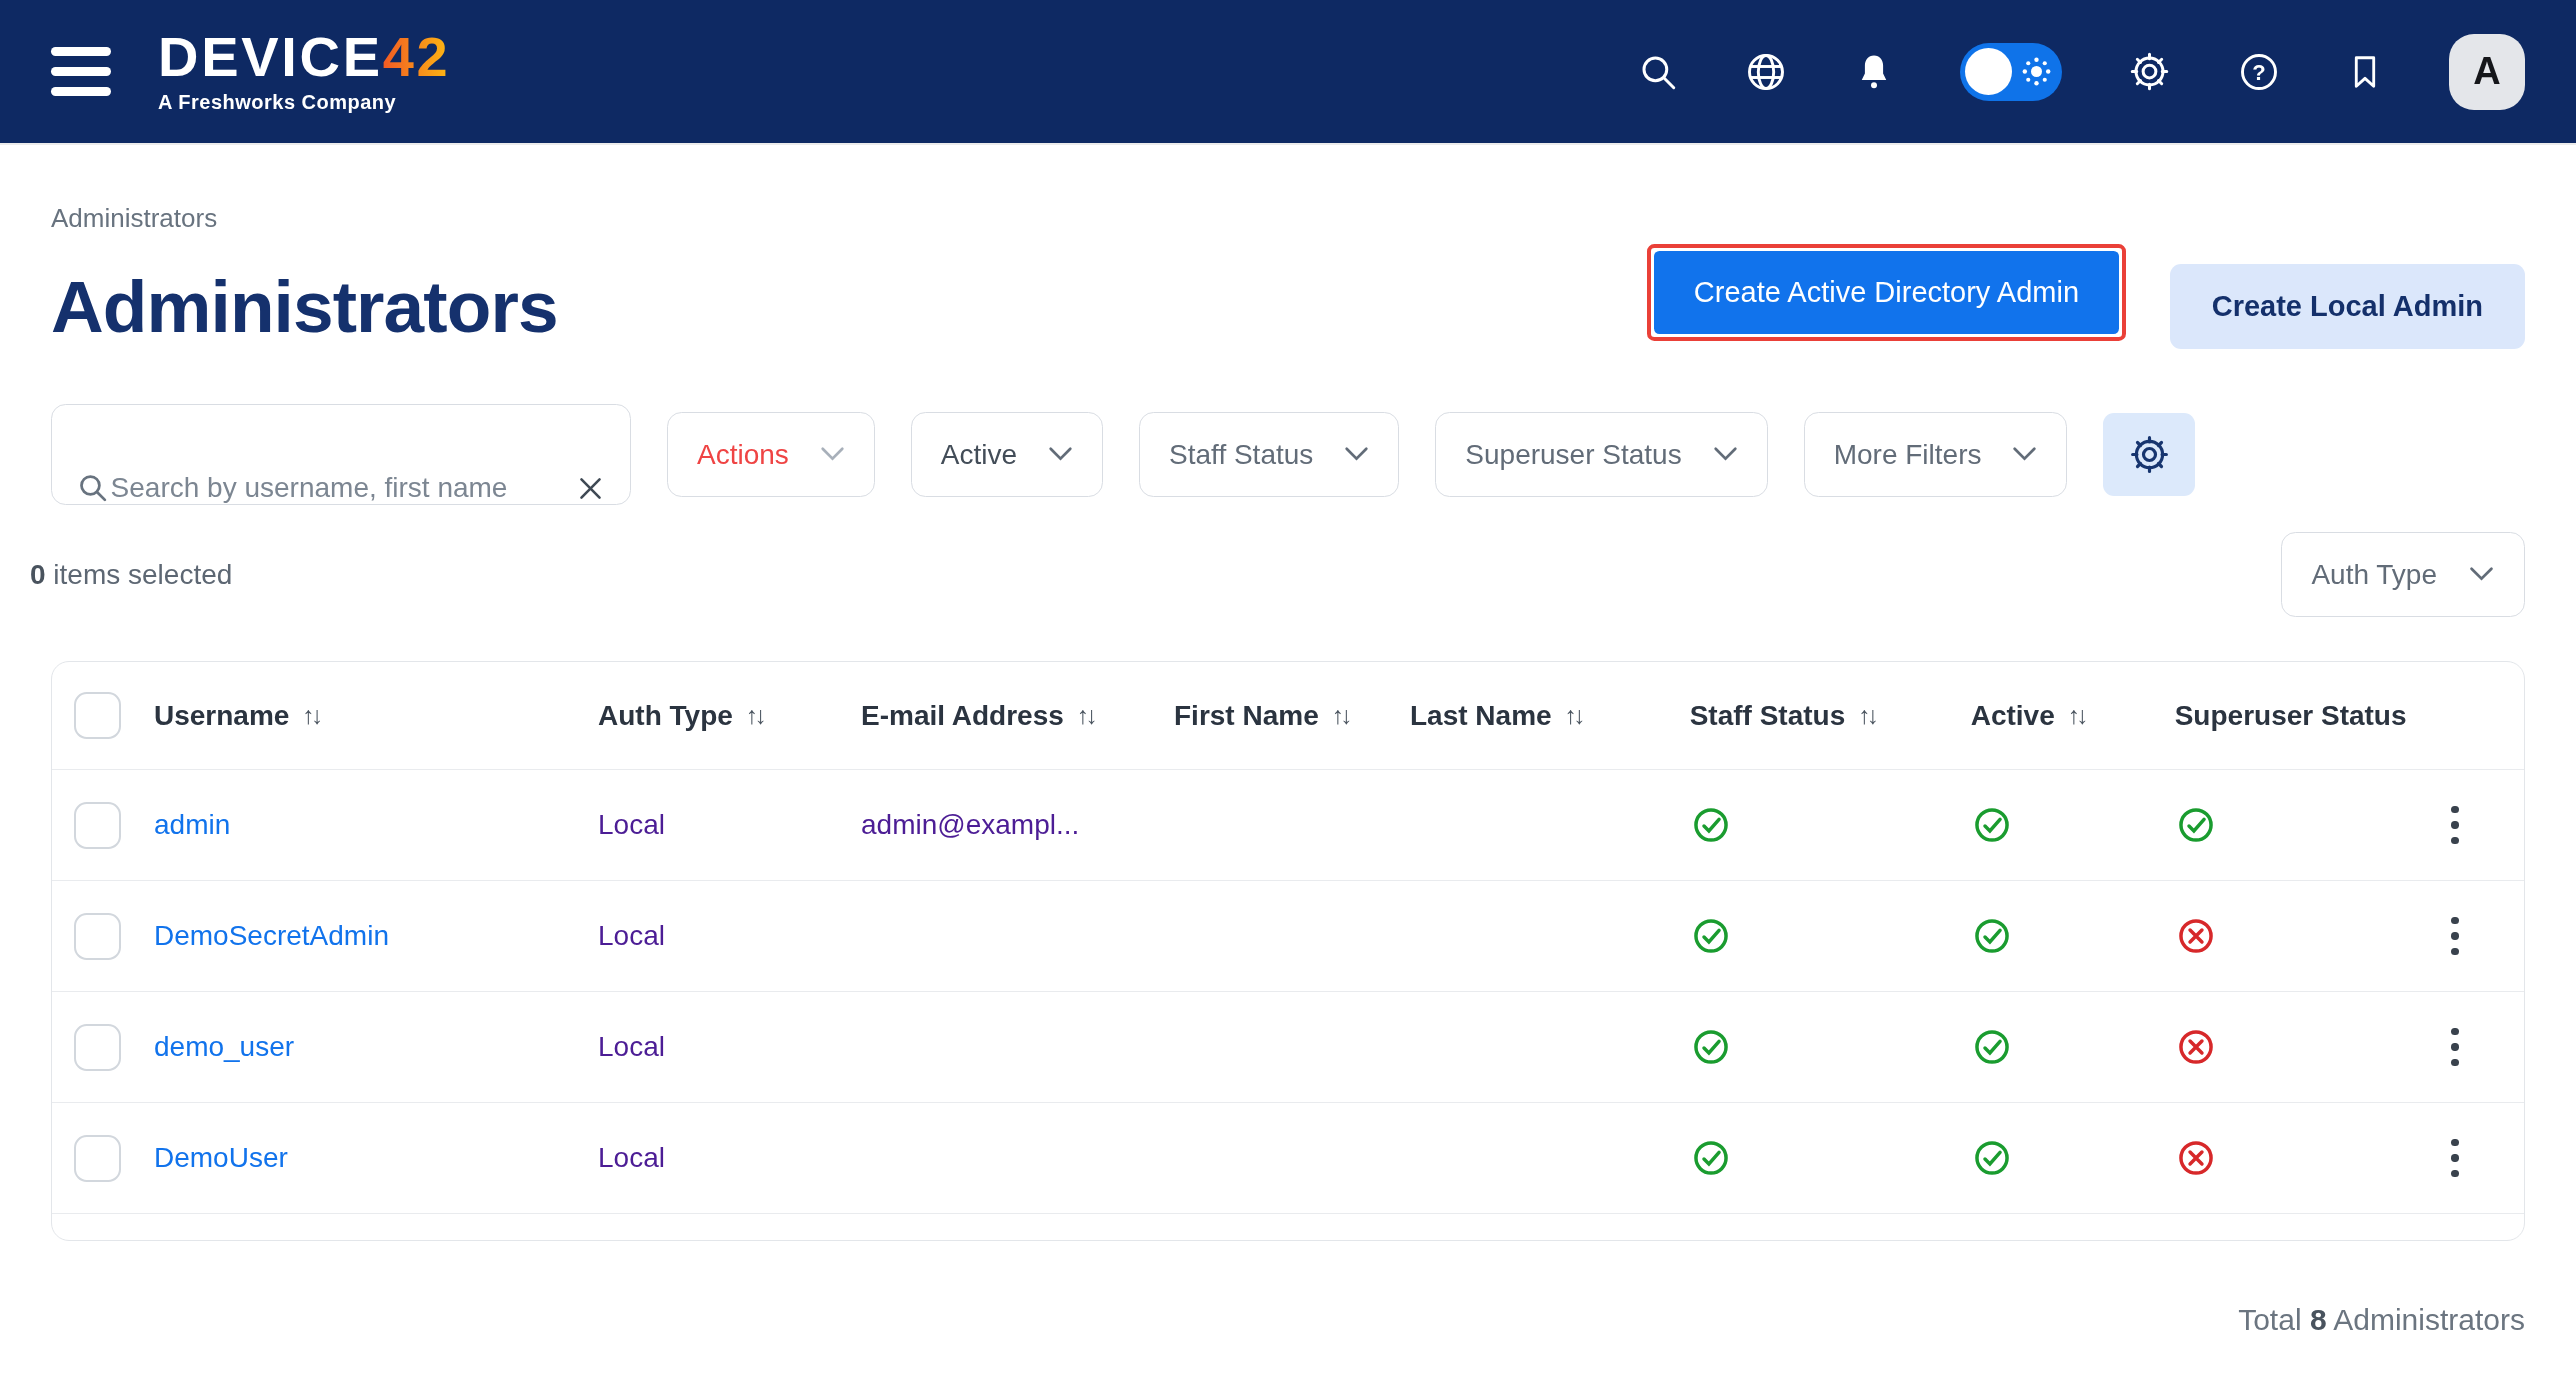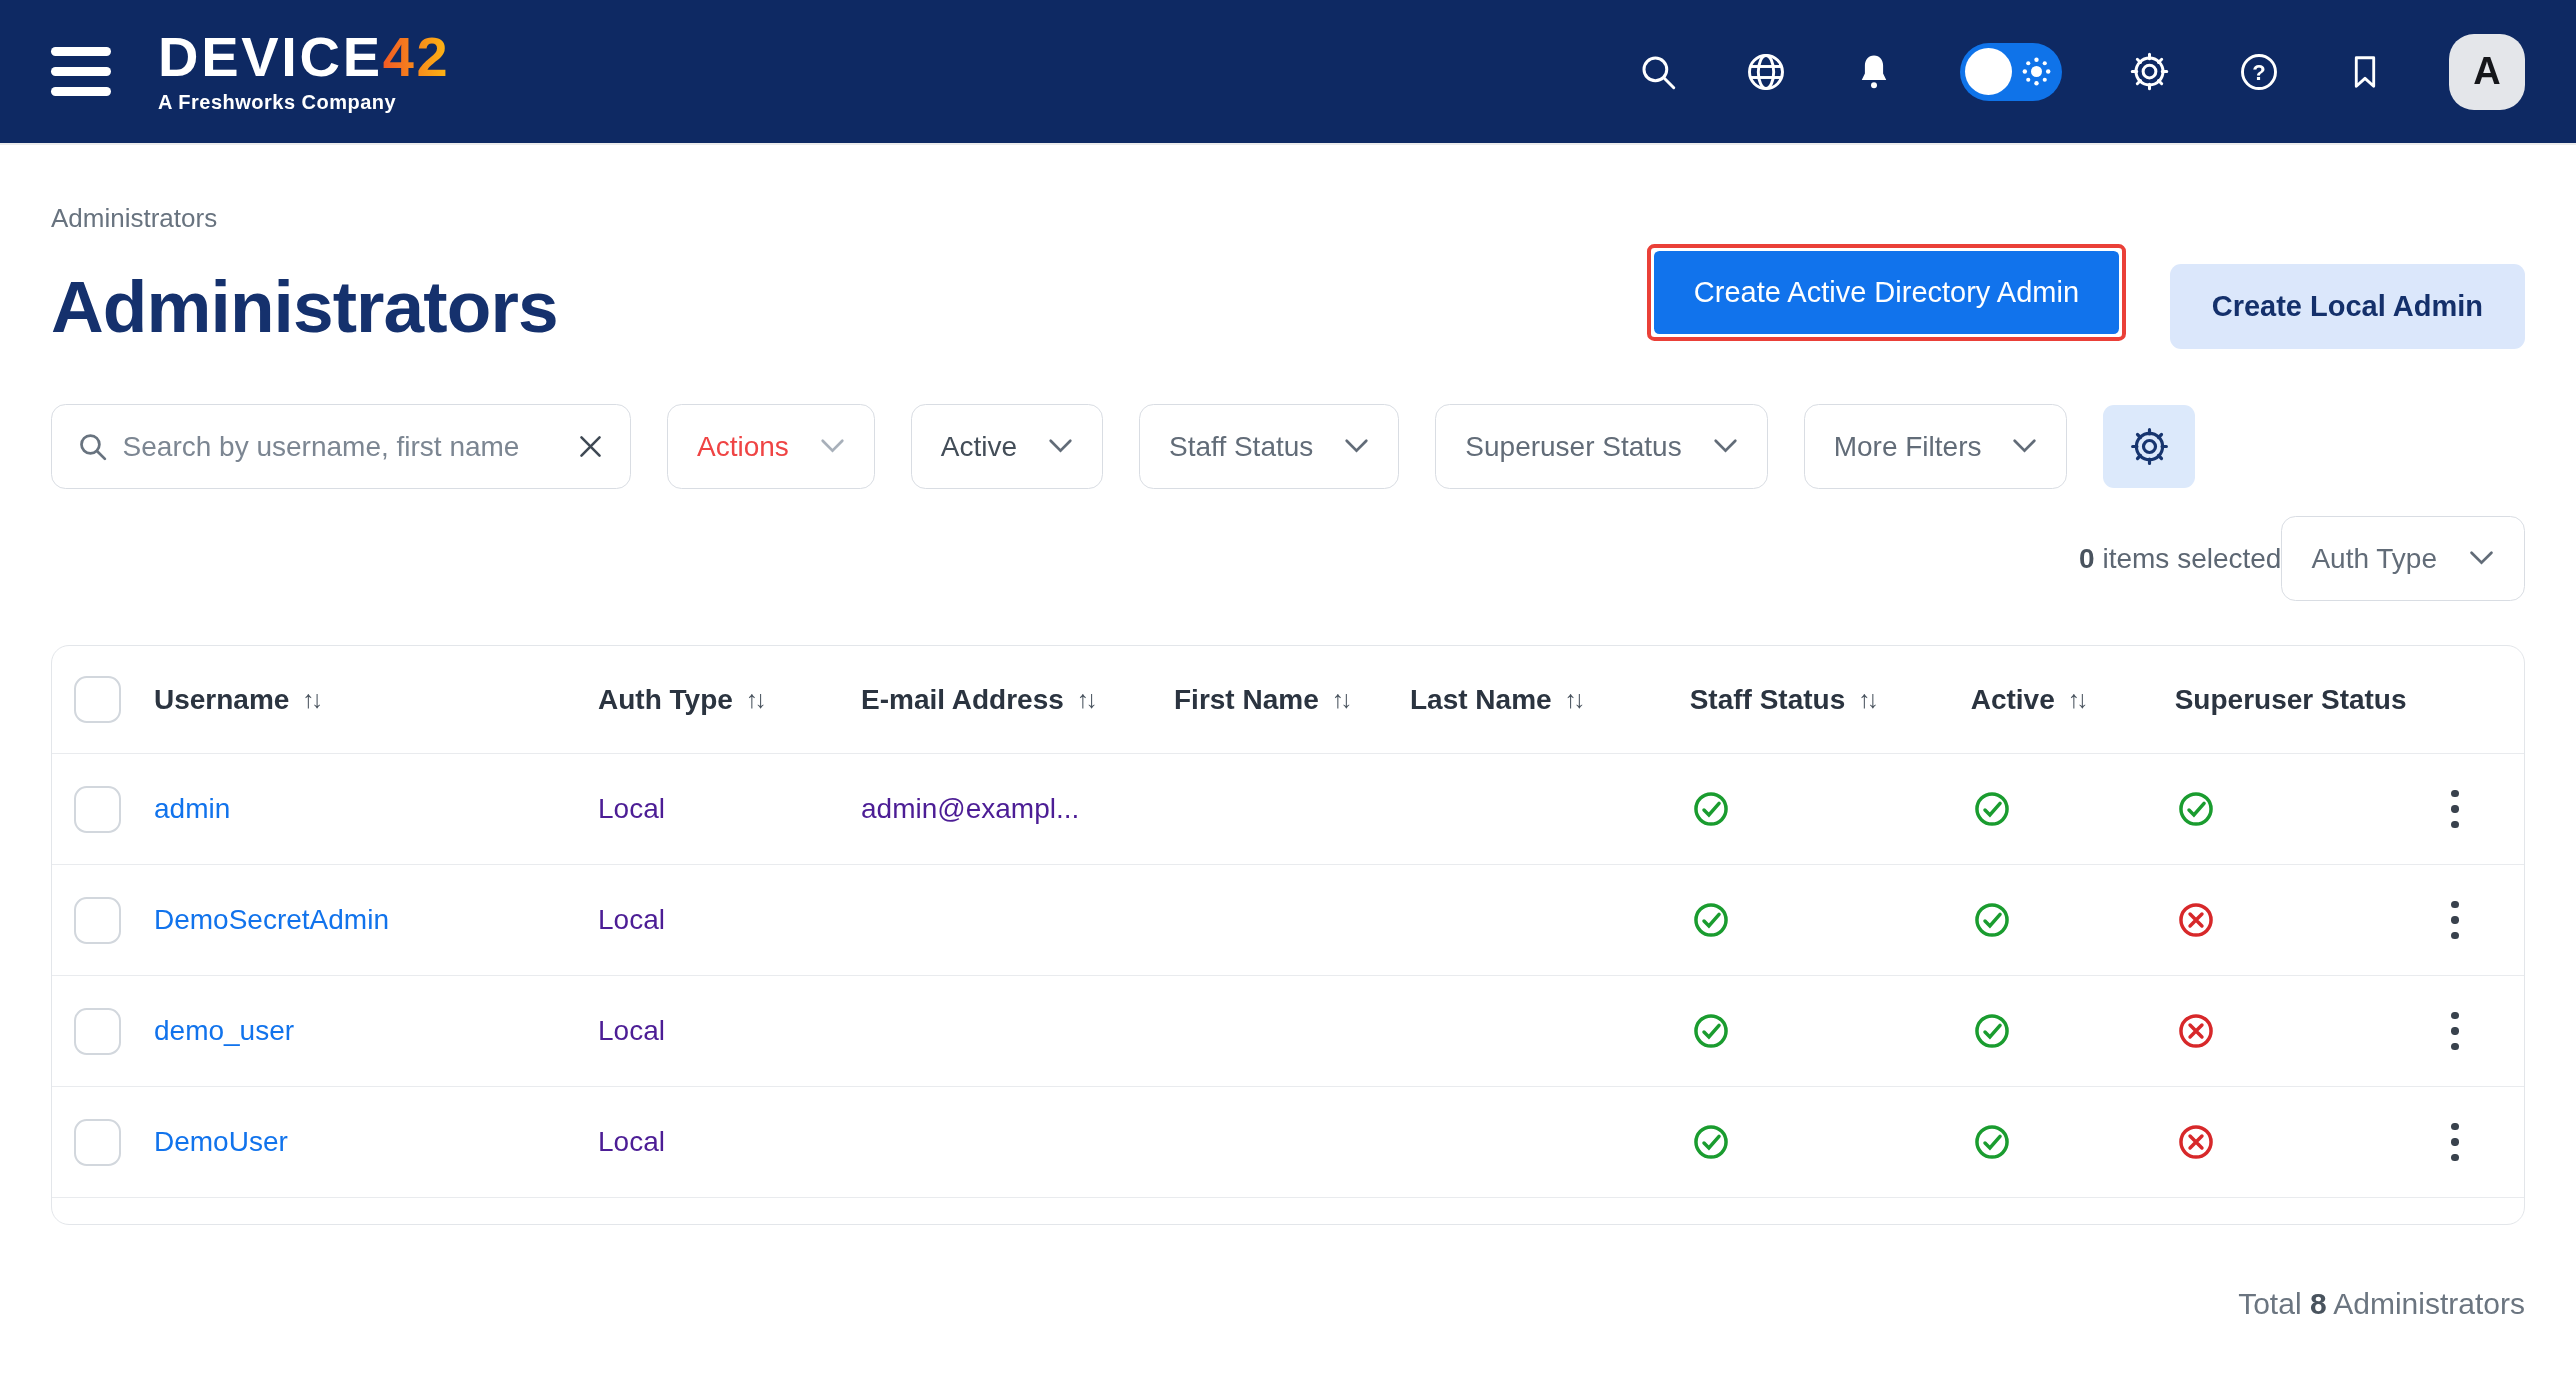--- a/index.html
+++ b/index.html
@@ -30,37 +30,37 @@
   .page-title { margin-top:31px; font-size:73px; font-weight:bold; color:#15316d; letter-spacing:-0.9px; }
   .head-buttons { position:absolute; top:91px; right:51px; display:flex; align-items:center; }
   .red-highlight { border:4.5px solid #ea4038; border-radius:7.3px; padding:2.7px; }
   .btn-primary { height:83px; padding:0 40px; background:#1173ec; border:none; border-radius:5.4px;
                  color:#ffffff; font-size:29px; font-weight:normal; font-family:inherit; cursor:pointer; }
   .btn-secondary { height:85px; padding:0 42px; background:#dbe7fb; border:none; border-radius:11px;
                    color:#14306b; font-size:29px; font-weight:bold; font-family:inherit; margin-left:44px; cursor:pointer;margin-top:28px; }
 
   
   .filter-row { margin:56px 51px 0 51px; display:flex; align-items:center; gap:36px; }
-  .search-box { width:580px; height:85px; border:1.8px solid #d9dde3; border-radius:14.5px;
-                display:flex; align-items:center; padding:0 23.6px; gap:14px; background:#fff; }
+  .search-box { width:580px; height:101px; border:1.8px solid #d9dde3; border-radius:14.5px;
+                display:flex; align-items:flex-end; padding:0 23.6px; gap:2px; background:#fff; }
   .search-box input { flex:1; min-width:0; border:none; outline:none; font-size:28px; color:#3f4954;
                       font-family:inherit; background:transparent; }
   .search-box input::placeholder { color:#7c8692; }
   .dropdown { height:85px; border:1.8px solid #d9dde3; border-radius:14.5px; background:#fff;
               display:flex; align-items:center; padding:0 29px; gap:31px; font-size:28px;
               color:#626c78; cursor:pointer; white-space:nowrap; }
   .dropdown.disabled { color:#ef4444; cursor:default; }
   .btn-advanced { height:83px; padding:0 45px; margin-left:auto; background:#cde1f8; border:none;
                   border-radius:11px; color:#14306b; font-size:29px; font-weight:bold;
                   font-family:inherit; cursor:pointer; }
   .btn-gear { width:92px; height:83px; background:#dce9fb; border:none; border-radius:11px;
               display:flex; align-items:center; justify-content:center; cursor:pointer; }
 
   
-  .selection-row { margin:27px 51px 0 30px; display:flex; align-items:center; justify-content:flex-end; }
+  .selection-row { margin:27px 51px 0 30px; display:flex; align-items:center; justify-content:space-between; }
   .selection-text { font-size:28px; color:#5d6773; }
   .selection-text b { color:#49535e; }
   .dropdown.auth { height:85px; }
 
   
   .table-card { margin:44px 51px 0 51px; border:1.8px solid #e3e6ea; border-radius:18px; overflow:hidden; background:#fff; }
   .tgrid { display:grid; grid-template-columns:102px 444px 263px 313px 236px 267px 281px 204px 266px 92px; align-items:center; }
   .thead { height:107px; }
   .th { font-size:28px; font-weight:bold; color:#2b3440; display:flex; align-items:center; gap:12.7px; cursor:pointer; }
   .th.nosort { cursor:default; }

